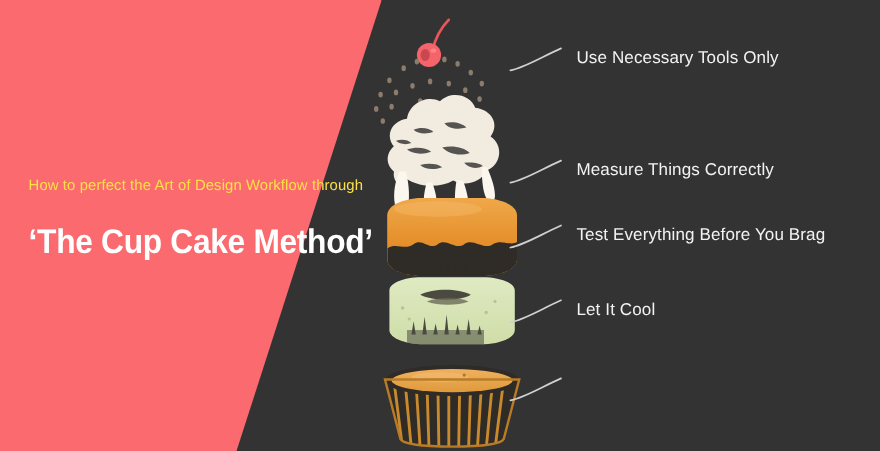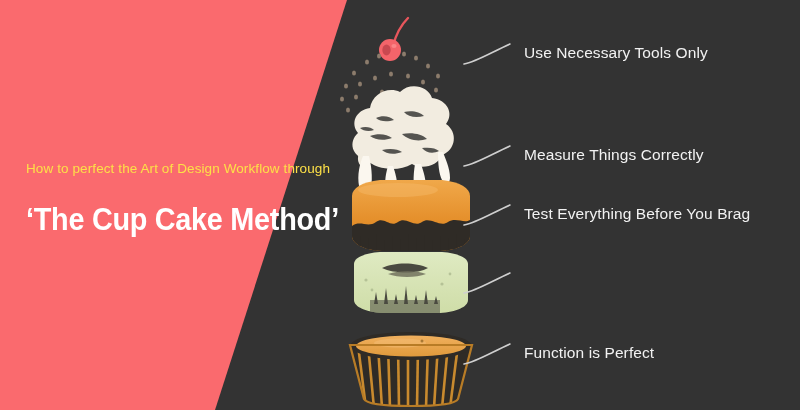--- a/index.html
+++ b/index.html
@@ -296,23 +296,23 @@
       <svg class="arc" viewBox="0 0 50 26">
         <path d="M2 24 C14 22 30 12 48 4" stroke="#cfcfcf" stroke-width="1.6" fill="none" stroke-linecap="round"></path>
       </svg>
       <span class="label">Test Everything Before You Brag</span>
     </div>
 
     <div class="callout c3">
       <svg class="arc" viewBox="0 0 50 26">
         <path d="M2 24 C14 22 30 12 48 4" stroke="#cfcfcf" stroke-width="1.6" fill="none" stroke-linecap="round"></path>
       </svg>
+      <span class="label">Let It Cool</span>
     </div>
 
     <div class="callout c4">
       <svg class="arc" viewBox="0 0 50 26">
         <path d="M2 24 C14 22 30 12 48 4" stroke="#cfcfcf" stroke-width="1.6" fill="none" stroke-linecap="round"></path>
       </svg>
-      <span class="label">Function is Perfect</span>
     </div>
 
   </div>
 </div>
 
 </body></html>

